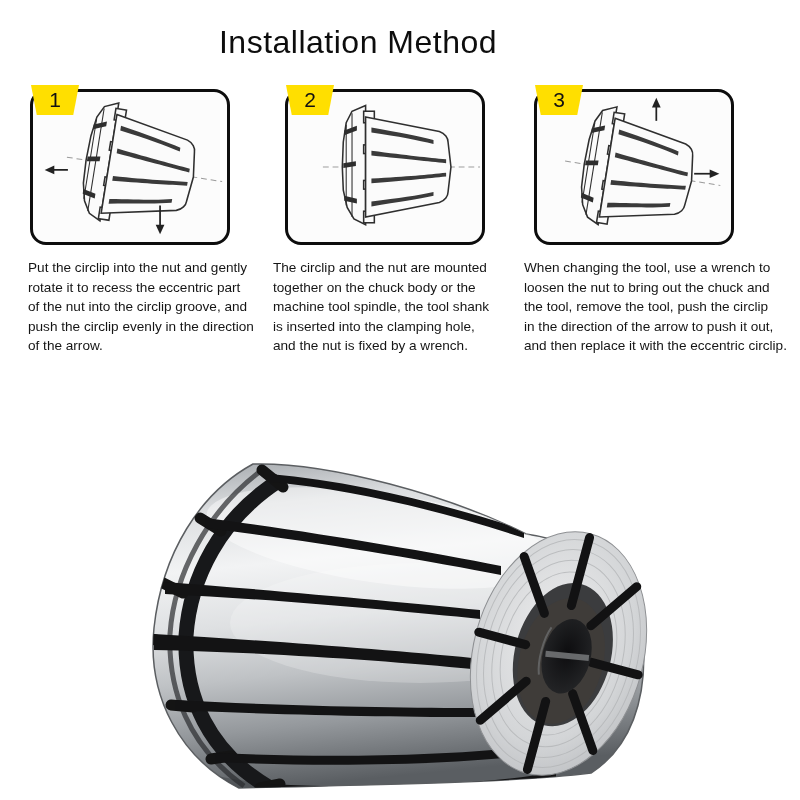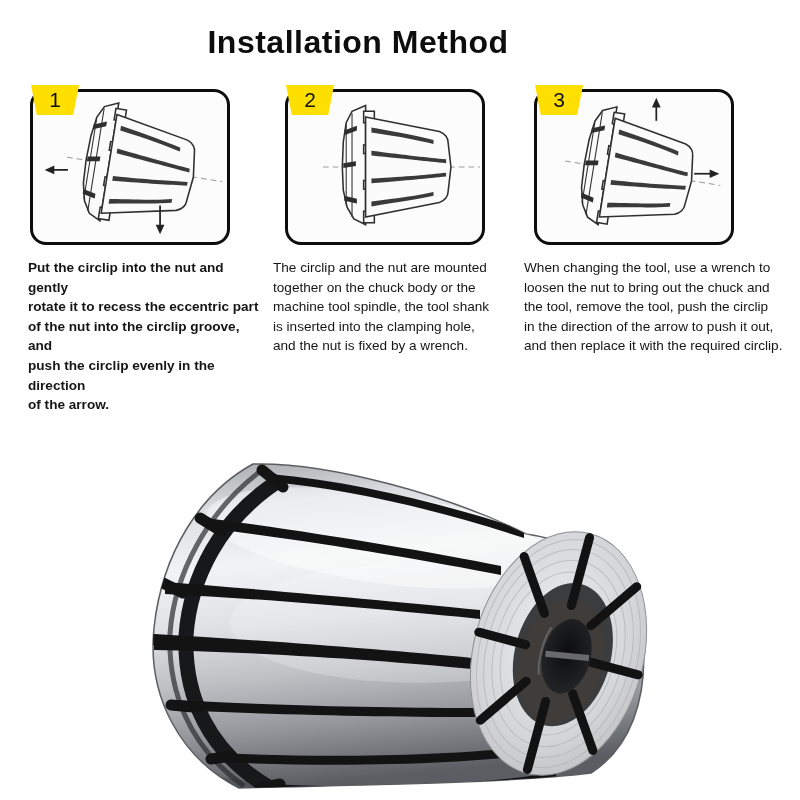--- a/index.html
+++ b/index.html
@@ -2,21 +2,21 @@
 <html><head>
 <meta charset="utf-8">
 <style>
   html,body{margin:0;padding:0;}
   body{
     width:800px;height:800px;position:relative;background:#ffffff;
     font-family:"Liberation Sans", sans-serif;color:#111;overflow:hidden;
   }
   .page-title{
     position:absolute;left:0;top:24px;width:716px;text-align:center;
-    font-size:32px;font-weight:700;letter-spacing:0.5px;color:#0d0d0d;
+    font-size:32px;font-weight:400;letter-spacing:0.5px;color:#0d0d0d;
   }
   .step-panel{
     position:absolute;top:89px;width:194px;height:150px;
     border:3.5px solid #0d0d0d;border-radius:16px;background:#fcfcfc;
   }
   .panel-1{left:30px;}
   .panel-2{left:285px;}
   .panel-3{left:534px;}
   .step-badge{
     position:absolute;top:-7px;left:-2px;width:48px;height:30px;
@@ -24,21 +24,21 @@
     clip-path:polygon(0% 0%,100% 0%,88% 100%,12% 100%);
     display:flex;align-items:center;justify-content:center;
     font-size:21px;font-weight:400;color:#111;z-index:3;
   }
   .panel-svg{position:absolute;left:0;top:0;width:100%;height:100%;}
   .step-text{
     position:absolute;top:258px;margin:0;
     font-size:13.6px;line-height:19.6px;color:#151515;
     white-space:pre-line;
   }
-  .text-1{left:28px;width:236px;font-weight:bold;}
+  .text-1{left:28px;width:236px;}
   .text-2{left:273px;width:226px;}
   .text-3{left:524px;width:272px;}
   .photo-wrap{position:absolute;left:120px;top:438px;width:560px;height:360px;}
   .photo-wrap svg{width:100%;height:100%;display:block;}
   .hidden-defs{position:absolute;width:0;height:0;overflow:hidden;}
 </style>
 </head>
 <body>
 
 <div>
@@ -126,21 +126,21 @@
 of the arrow.</p>
   <p class="step-text text-2">The circlip and the nut are mounted
 together on the chuck body or the
 machine tool spindle, the tool shank
 is inserted into the clamping hole,
 and the nut is fixed by a wrench.</p>
   <p class="step-text text-3">When changing the tool, use a wrench to
 loosen the nut to bring out the chuck and
 the tool, remove the tool, push the circlip
 in the direction of the arrow to push it out,
- and then replace it with the required circlip.</p>
+ and then replace it with the eccentric circlip.</p>
 
   <div class="photo-wrap">
     <svg viewBox="0 0 560 360">
       <defs>
         <linearGradient id="bodyGrad" x1="0.1" y1="0" x2="0.25" y2="1">
           <stop offset="0" stop-color="#a7abaf"></stop>
           <stop offset="0.14" stop-color="#dcdee0"></stop>
           <stop offset="0.32" stop-color="#f2f3f4"></stop>
           <stop offset="0.5" stop-color="#dee0e2"></stop>
           <stop offset="0.66" stop-color="#bfc2c5"></stop>

